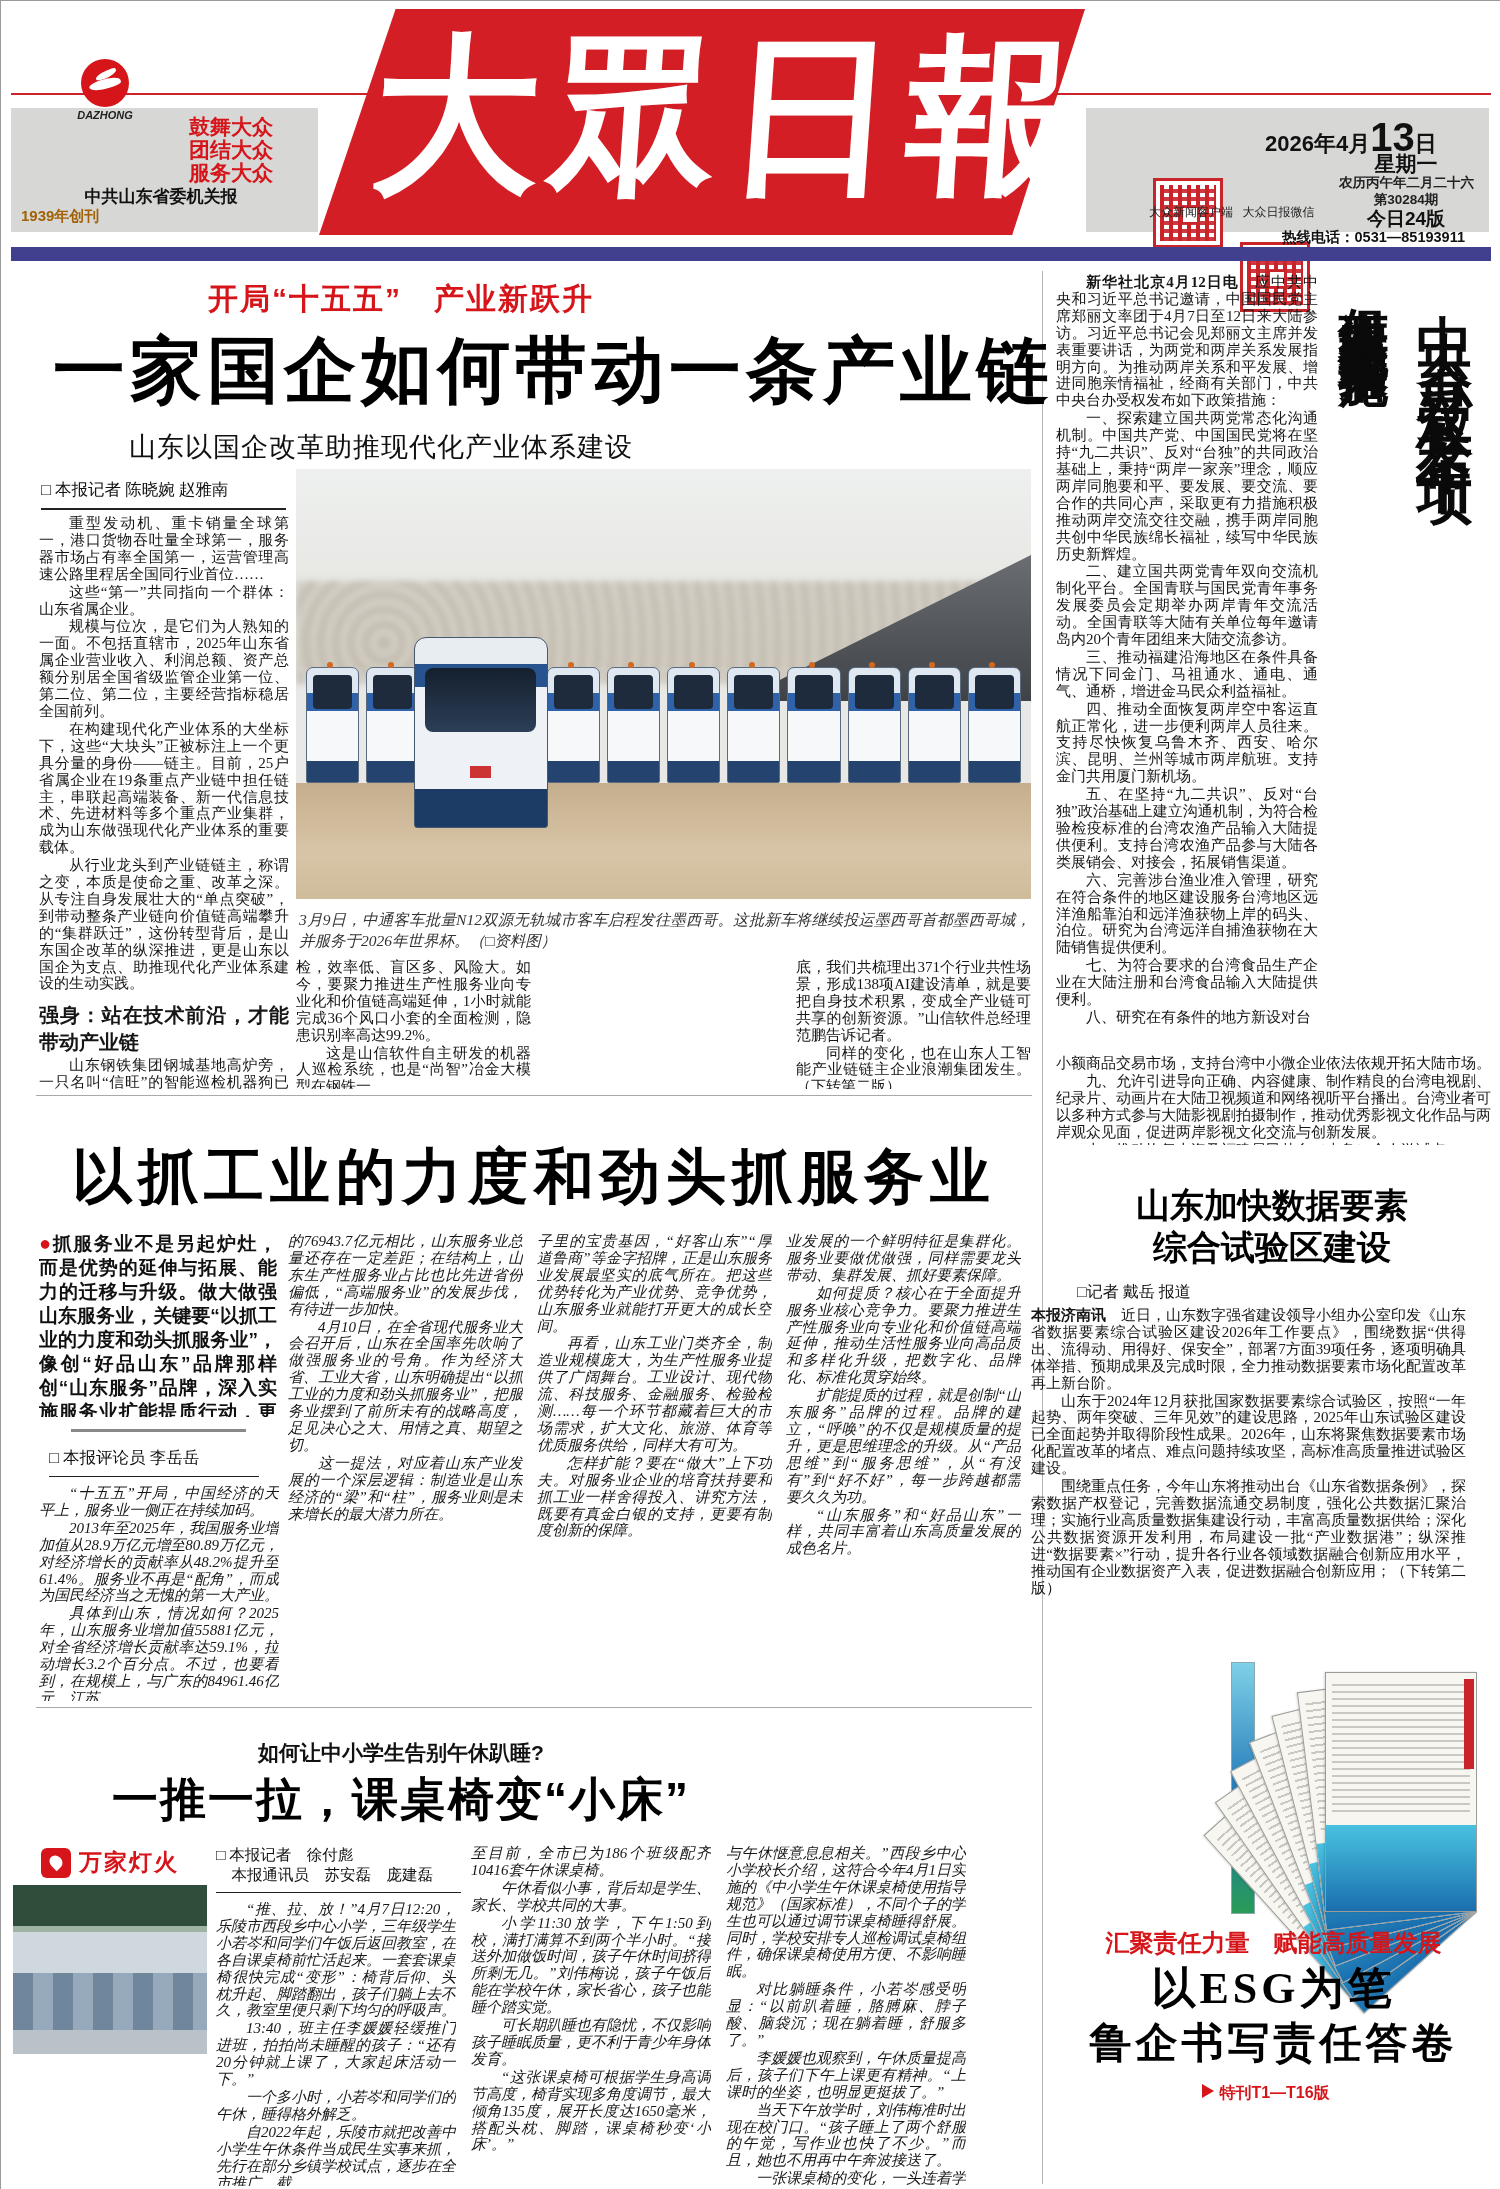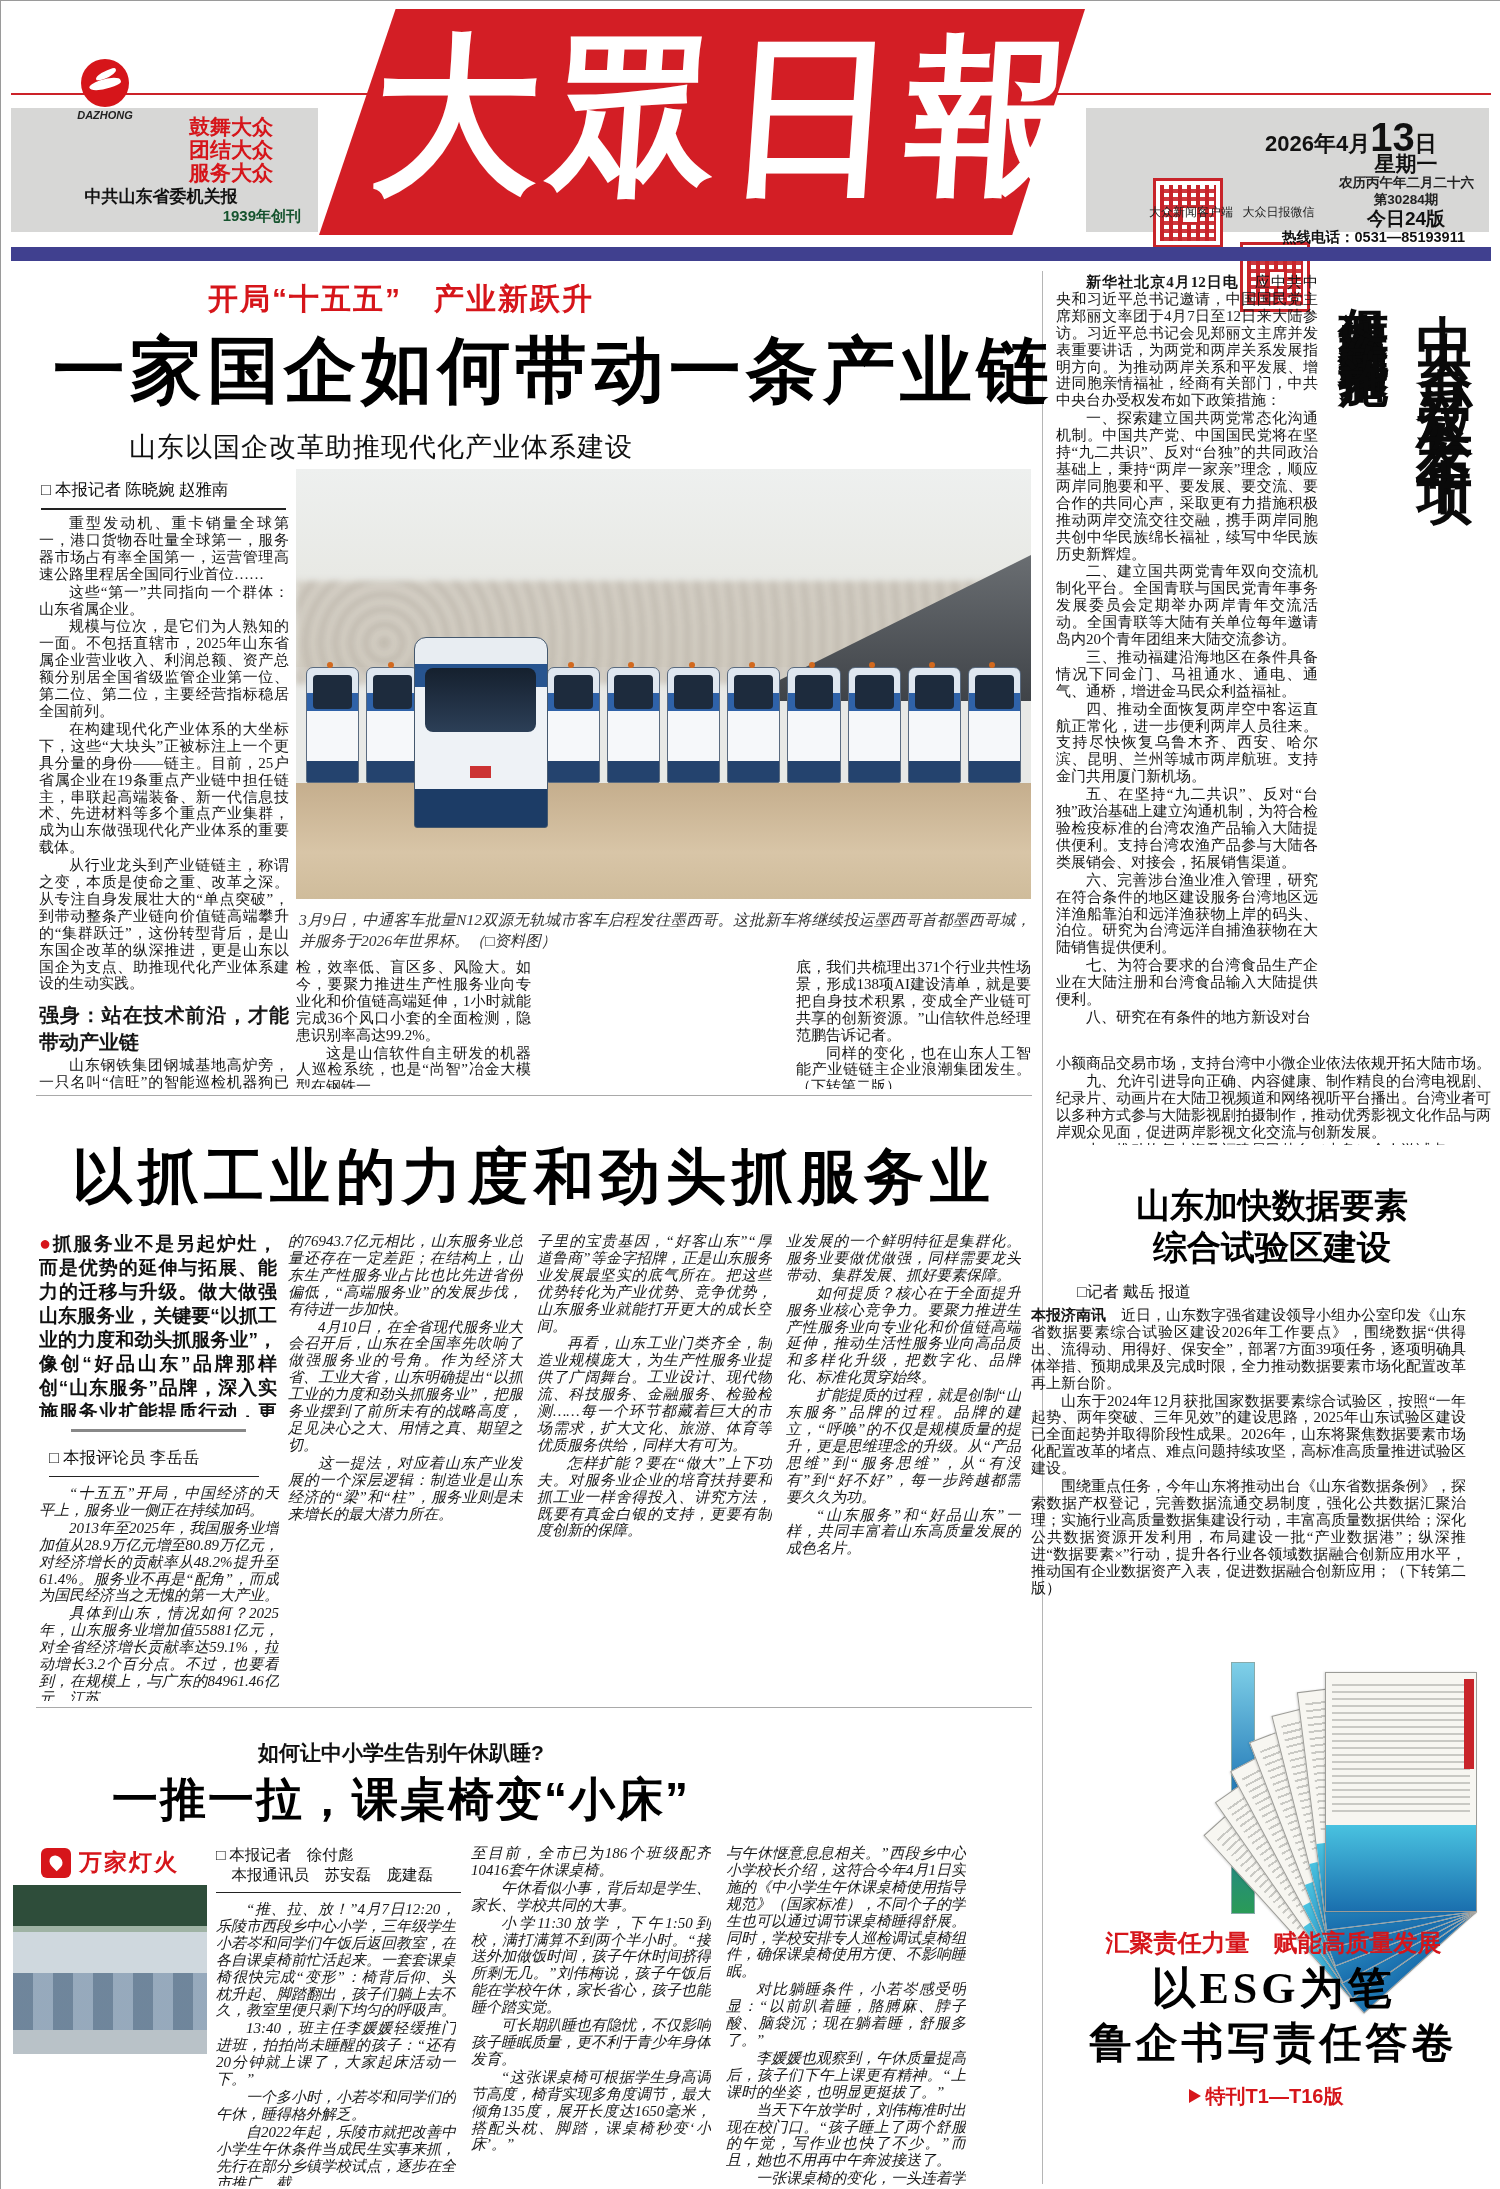--- a/index.html
+++ b/index.html
@@ -102,21 +102,21 @@
 
     <div class="abs grayb" style="left:10px;top:107px;width:307px;height:124px;"></div>
     <div class="abs logo-circle" style="left:80px;top:58px;"></div>
     <div class="abs hei" style="left:64px;top:108px;width:80px;text-align:center;font-size:11px;font-weight:bold;font-style:italic;color:#222;">DAZHONG</div>
     <div class="abs hei" style="left:150px;top:114px;width:160px;text-align:center;font-weight:bold;font-size:21px;line-height:23px;color:#d6151a;">
       <div>鼓舞大众</div>
       <div>团结大众</div>
       <div>服务大众</div>
     </div>
     <div class="abs hei" style="left:20px;top:184px;width:280px;text-align:center;font-weight:bold;font-size:17px;color:#111;">中共山东省委机关报</div>
-    <div class="abs hei" style="left:20px;top:206px;width:280px;text-align:right;font-weight:bold;font-size:15px;color:#14532d;">1939年创刊</div>
+    <div class="abs hei" style="left:20px;top:206px;width:280px;text-align:left;font-weight:bold;font-size:15px;color:#a16207;">1939年创刊</div>
 
     <div class="abs redbox" style="left:318px;top:8px;width:766px;height:226px;"></div>
     <div class="abs masttitle" style="left:372px;top:30px;">大眾日報</div>
 
     <div class="abs grayb" style="left:1085px;top:107px;width:403px;height:124px;"></div>
     <div class="abs qr" style="left:1155px;top:132px;width:56px;height:56px;"></div>
     <div class="abs qr" style="left:1242px;top:132px;width:56px;height:56px;"></div>
     <div class="abs hei" style="left:1140px;top:203px;width:100px;text-align:center;font-size:12px;color:#222;">大众新闻客户端</div>
     <div class="abs hei" style="left:1230px;top:203px;width:95px;text-align:center;font-size:12px;color:#222;">大众日报微信</div>
 
@@ -291,17 +291,17 @@
     <div class="fanpage" style="transform:rotate(-14deg);"></div>
     <div class="fanpage" style="transform:rotate(-7deg);"></div>
     <div class="fanpage" style="transform:rotate(0deg);">
       <div class="redstrip"></div>
     </div>
   </div>
 
   <div class="abs hei red ctr" style="left:1070px;top:1926px;width:405px;font-size:24px;font-weight:bold;">汇聚责任力量　赋能高质量发展</div>
   <div class="abs ctr esg-title" style="left:1070px;top:1958px;width:405px;font-size:44px;color:#000;">以ESG为笔</div>
   <div class="abs ctr esg-title" style="left:1070px;top:2014px;width:405px;font-size:42px;color:#000;">鲁企书写责任答卷</div>
-  <div class="abs hei red" style="left:1070px;top:2082px;width:390px;text-align:center;font-size:20px;font-weight:bold;">
+  <div class="abs hei red" style="left:1070px;top:2082px;width:390px;text-align:center;font-size:16px;font-weight:bold;">
     <span class="tri"></span><span>特刊T1—T16版</span>
   </div>
 
 </div>
 
 </body></html>

